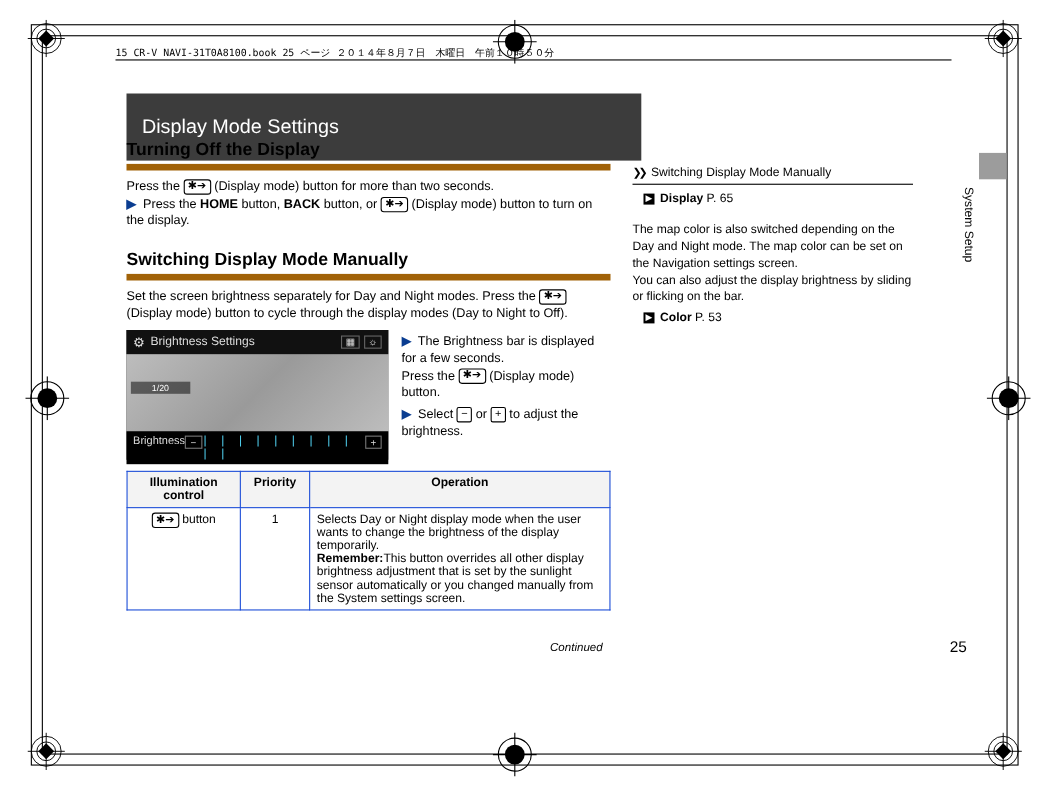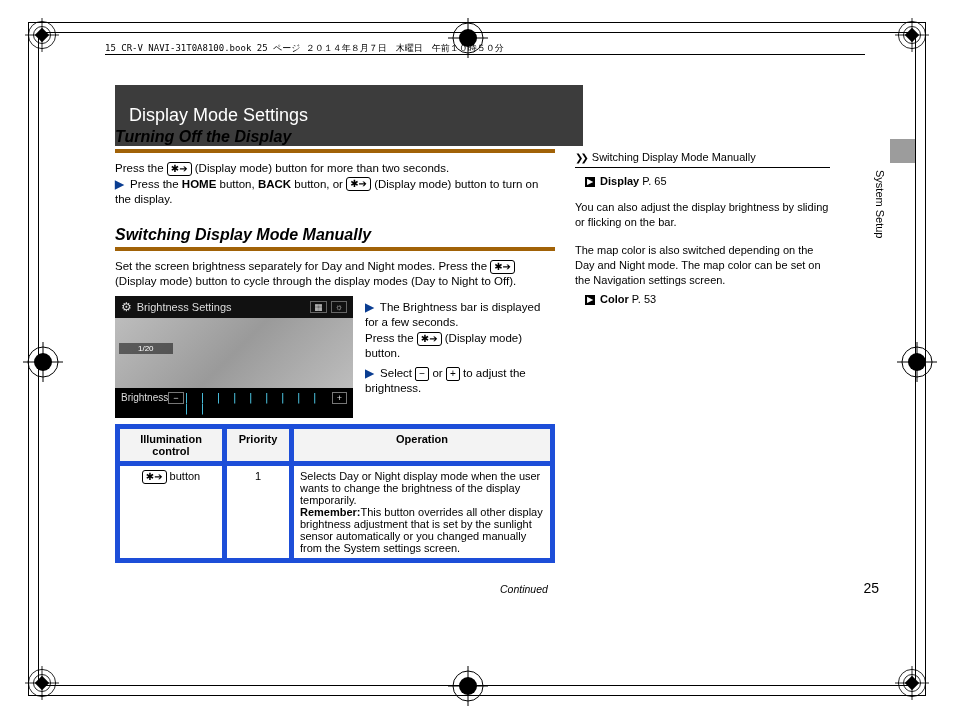--- a/index.html
+++ b/index.html
@@ -72,25 +72,24 @@
   }
   .content-left {
     position: absolute;
     left: 115px;
     top: 120px;
     width: 440px;
   }
   .sect-title {
     font-weight: bold;
     font-size: 16px;
-    border-bottom: 4px solid #a16207;
+    border-bottom: 6px solid #a16207;
     padding-bottom: 3px;
     margin-top: 8px;
     margin-bottom: 8px;
-    font-style: italic;
   }
   .para {
     font-size: 11.5px;
     line-height: 1.35;
   }
   .bullet {
     color: #0a3d91;
     font-weight: bold;
     margin-right: 3px;
   }
@@ -163,21 +162,21 @@
   }
   .clearfix::after { content: ""; display: block; clear: both; }
 
   table.ops {
     border-collapse: collapse;
     width: 440px;
     font-size: 11px;
     margin-top: 10px;
   }
   table.ops th, table.ops td {
-    border: 5px solid #1d4ed8;
+    border: 1px solid #1d4ed8;
     padding: 4px 6px;
     vertical-align: top;
     text-align: left;
   }
   table.ops th {
     background: #f3f3f3;
     font-weight: bold;
     text-align: center;
   }
   table.ops td.center { text-align: center; }
@@ -404,22 +403,22 @@
 <div class="sidebar">
   <div class="side-title">
     <span class="chev">❯❯</span>
     <span>Switching Display Mode Manually</span>
   </div>
   <div style="margin:3px 0 10px 10px">
     <span class="link-icon">▶</span>
     <b>Display</b>
     <span>P. 65</span>
   </div>
+  <div style="margin-top:12px">The map color is also switched depending on the Day and Night mode. The map color can be set on the Navigation settings screen.</div>
   <div>You can also adjust the display brightness by sliding or flicking on the bar.</div>
-  <div style="margin-top:12px">The map color is also switched depending on the Day and Night mode. The map color can be set on the Navigation settings screen.</div>
   <div style="margin:3px 0 0 10px">
     <span class="link-icon">▶</span>
     <b>Color</b>
     <span>P. 53</span>
   </div>
 </div>
 
 <div class="side-tab"></div>
 <div class="tab-label">System Setup</div>
 

